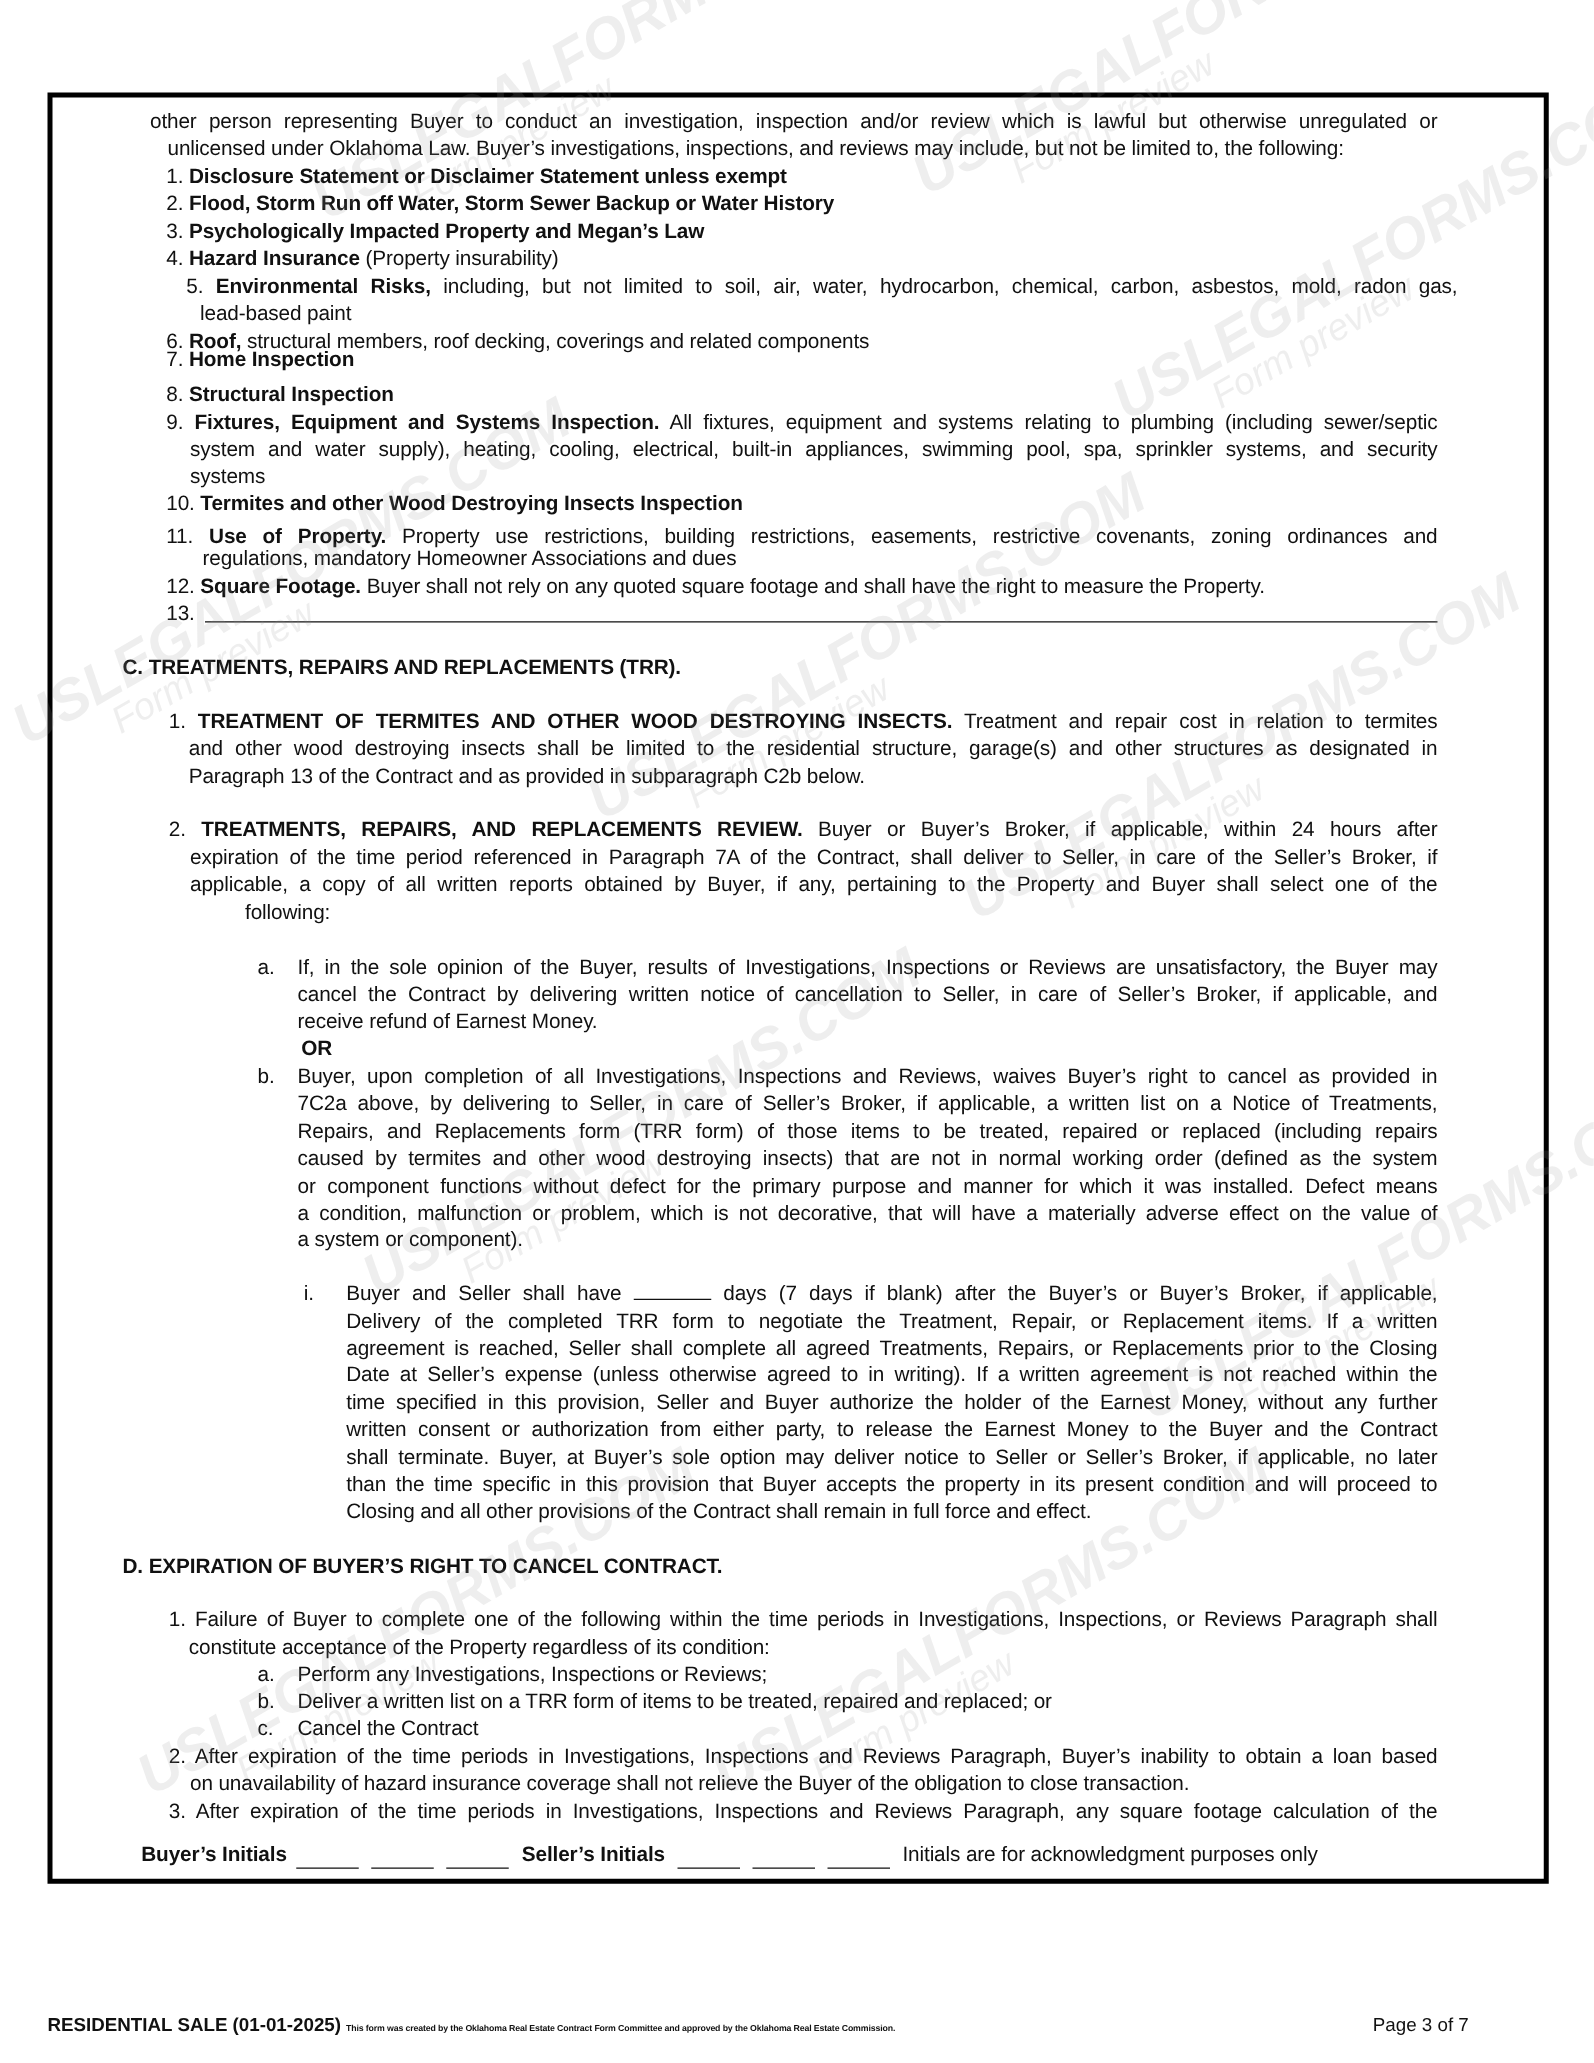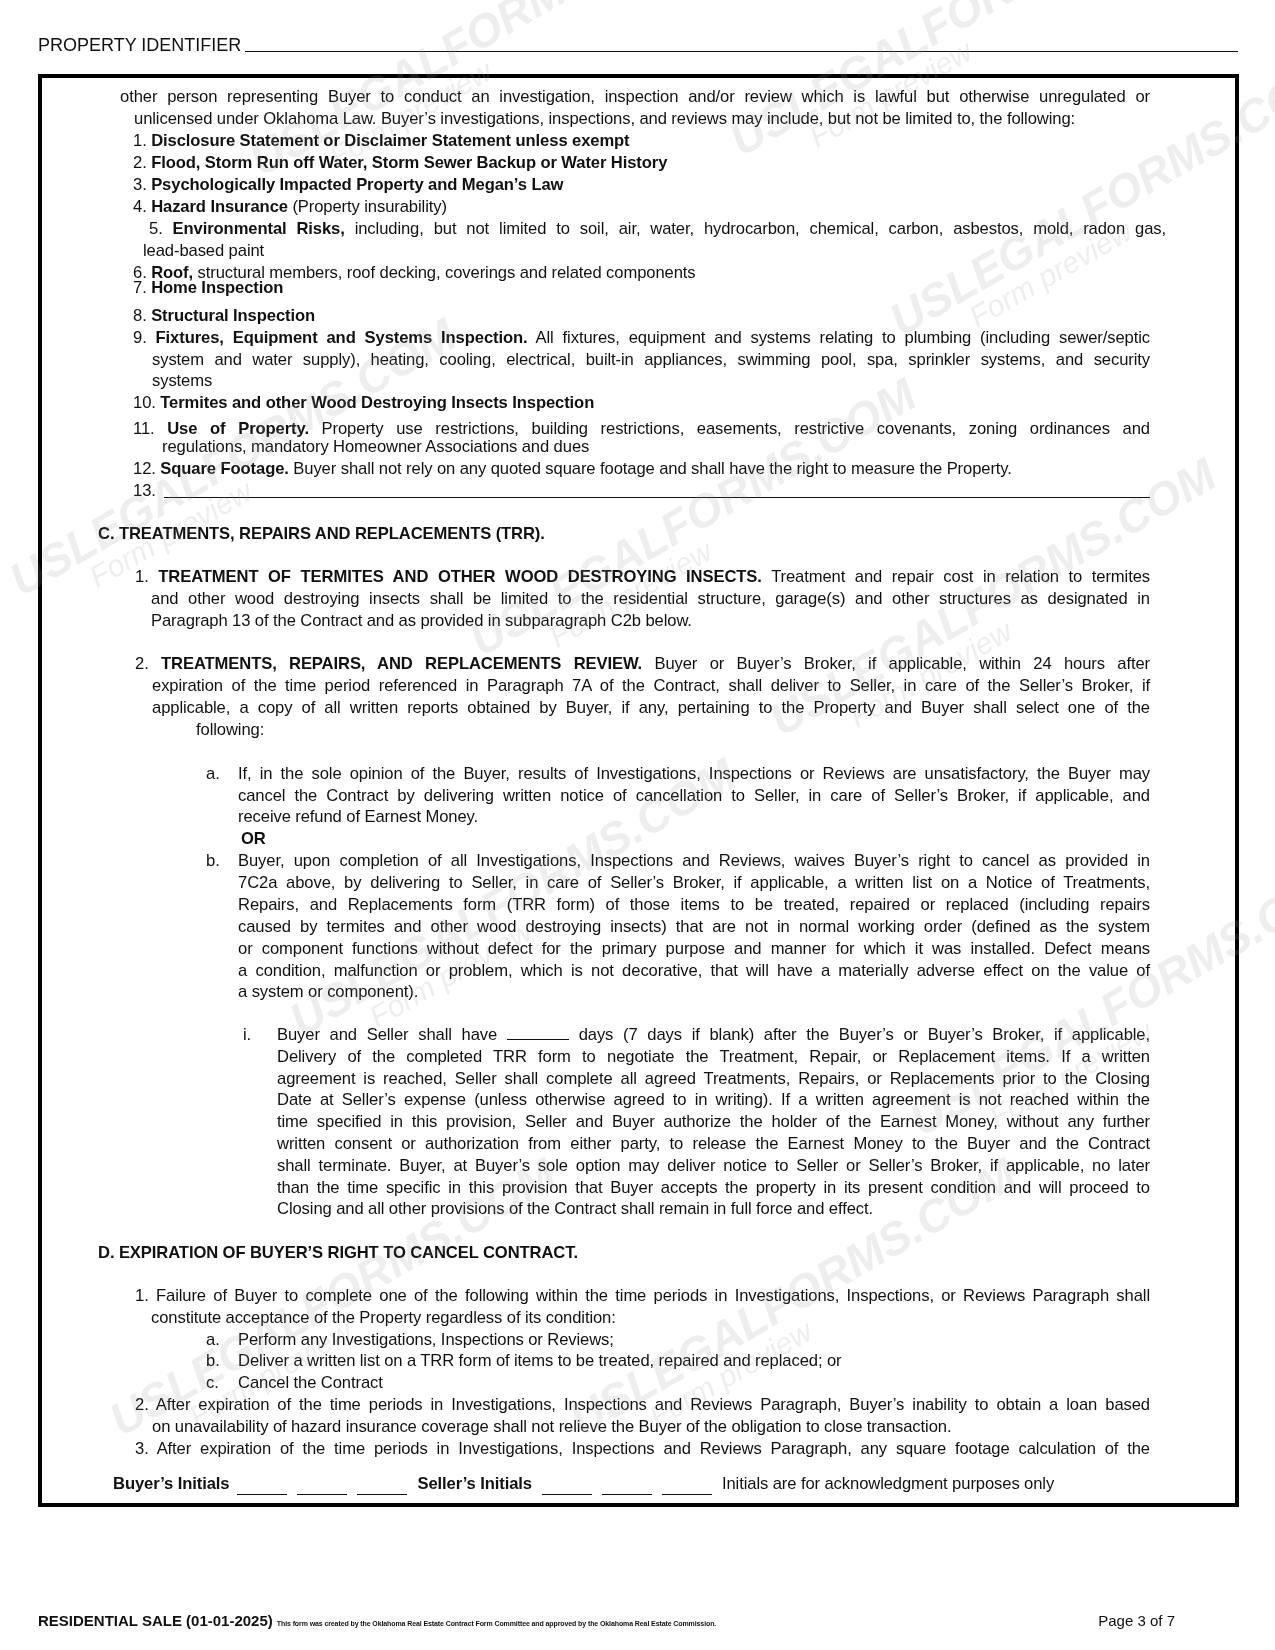--- a/index.html
+++ b/index.html
@@ -30,24 +30,20 @@
   .watermark { position:absolute; pointer-events:none; color:rgba(150,150,150,0.16);
                font-weight:bold; font-style:italic; font-size:46px; white-space:nowrap;
                transform:rotate(-30deg); transform-origin:left top; }
   .watermark .sub { display:block; font-size:30px; font-weight:normal; margin-left:70px; margin-top:-8px; }
 </style>
 </head>
 <body>
 
 <div class="page">
 
-  <div class="prop-id">
-    <span class="label">PROPERTY IDENTIFIER</span>
-    <span class="line"></span>
-  </div>
 
   <div class="frame"></div>
 
   <div class="content">
 
     <div class="ln just" style="left:120px; top:86px; width:1030px;">other person representing Buyer to conduct an investigation, inspection and/or review which is lawful but otherwise unregulated or</div>
     <div class="ln" style="left:134px; top:108px;text-align:center;">unlicensed under Oklahoma Law. Buyer’s investigations, inspections, and reviews may include, but not be limited to, the following:</div>
 
     <div class="ln" style="left:133px; top:130px;">
       <span>1.</span>
@@ -62,21 +58,21 @@
       <b>Psychologically Impacted Property and Megan’s Law</b>
     </div>
     <div class="ln" style="left:133px; top:196px;">
       <span>4.</span>
       <b>Hazard Insurance</b><span> (Property insurability)</span>
     </div>
     <div class="ln just" style="left:133px; top:218px; width:1017px;margin-left:16px;">
       <span>5.</span>
       <b>Environmental Risks,</b><span> including, but not limited to soil, air, water, hydrocarbon, chemical, carbon, asbestos, mold, radon gas,</span>
     </div>
-    <div class="ln" style="left:143px; top:240px;">lead-based paint</div>
+    <div class="ln" style="left:160px; top:240px;">lead-based paint</div>
     <div class="ln" style="left:133px; top:262px;">
       <span>6.</span>
       <b>Roof,</b><span> structural members, roof decking, coverings and related components</span>
     </div>
     <div class="ln" style="left:133px; top:277px;text-align:right;">
       <span>7.</span>
       <b>Home Inspection</b>
     </div>
     <div class="ln" style="left:133px; top:305px;">
       <span>8.</span>

